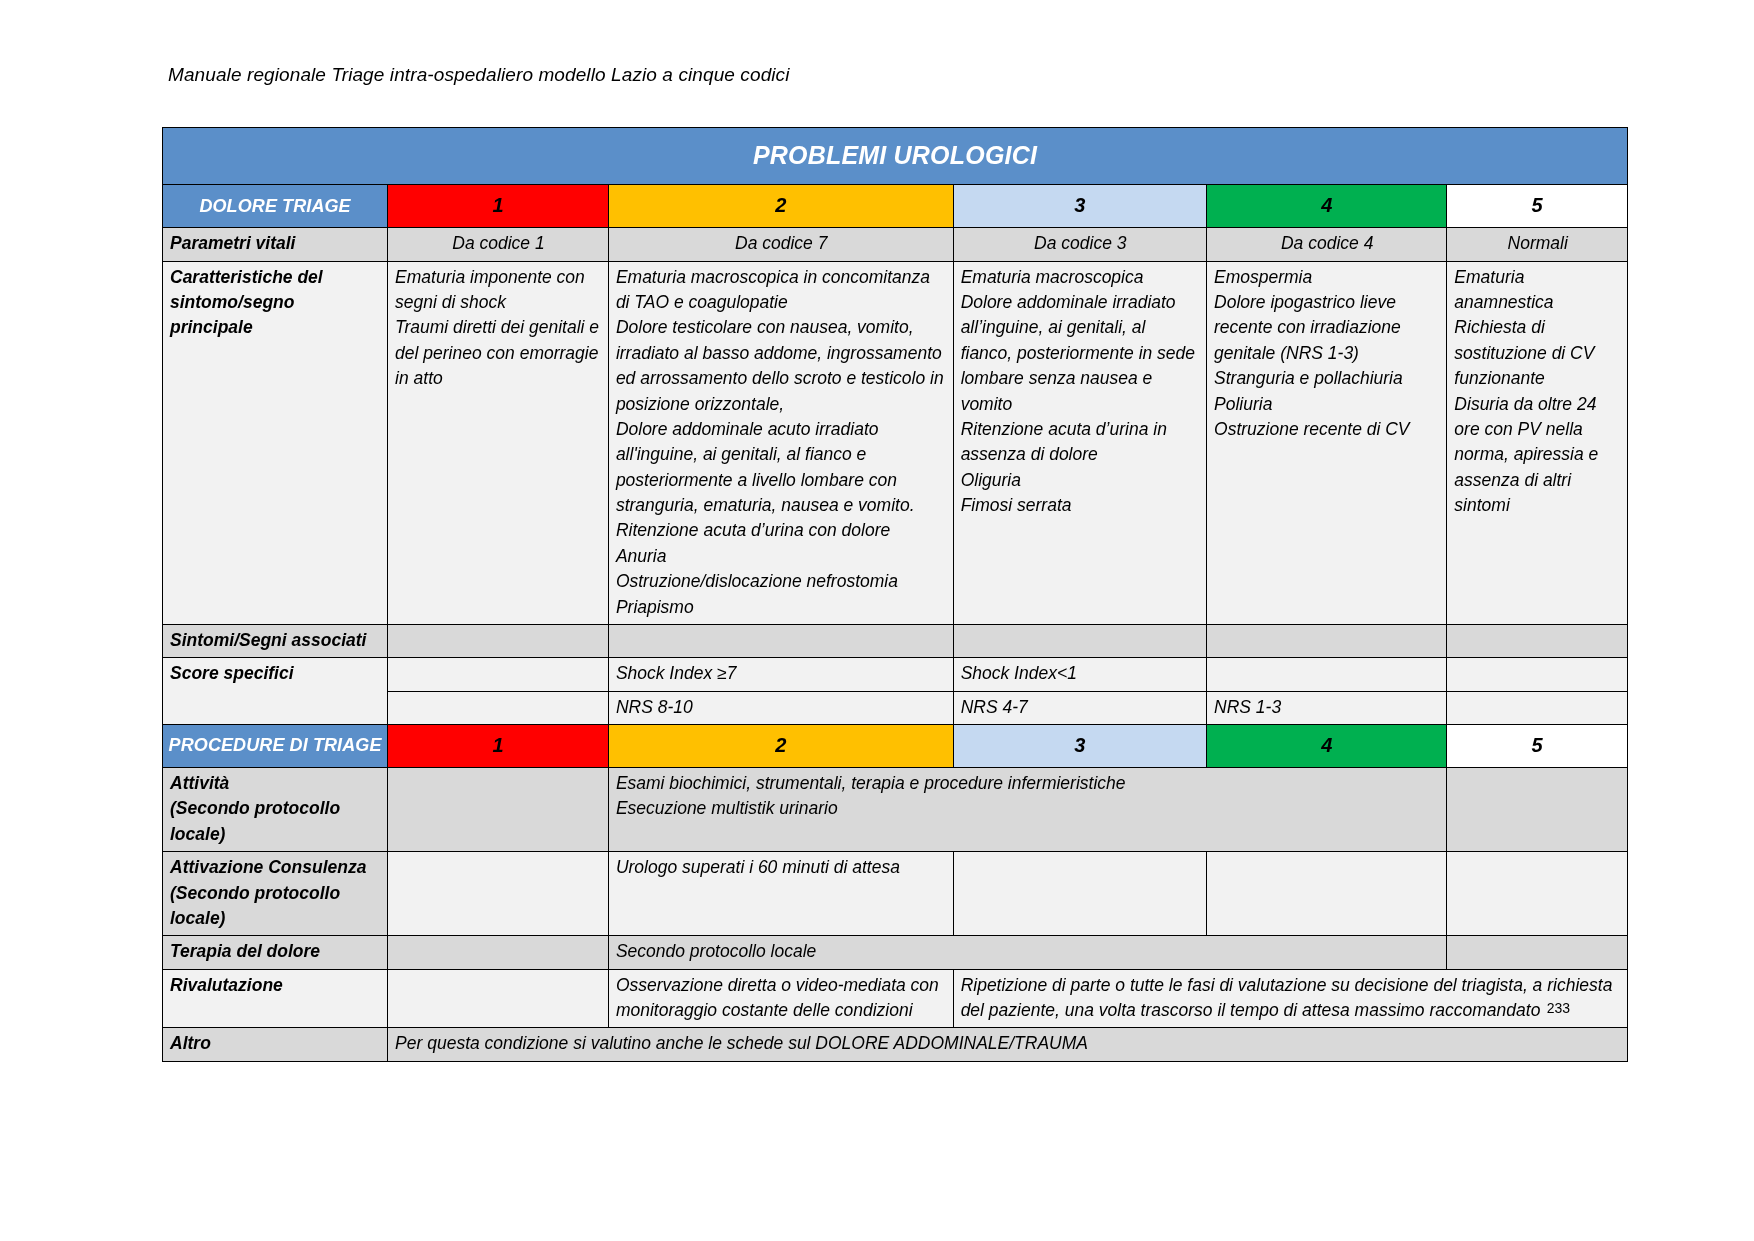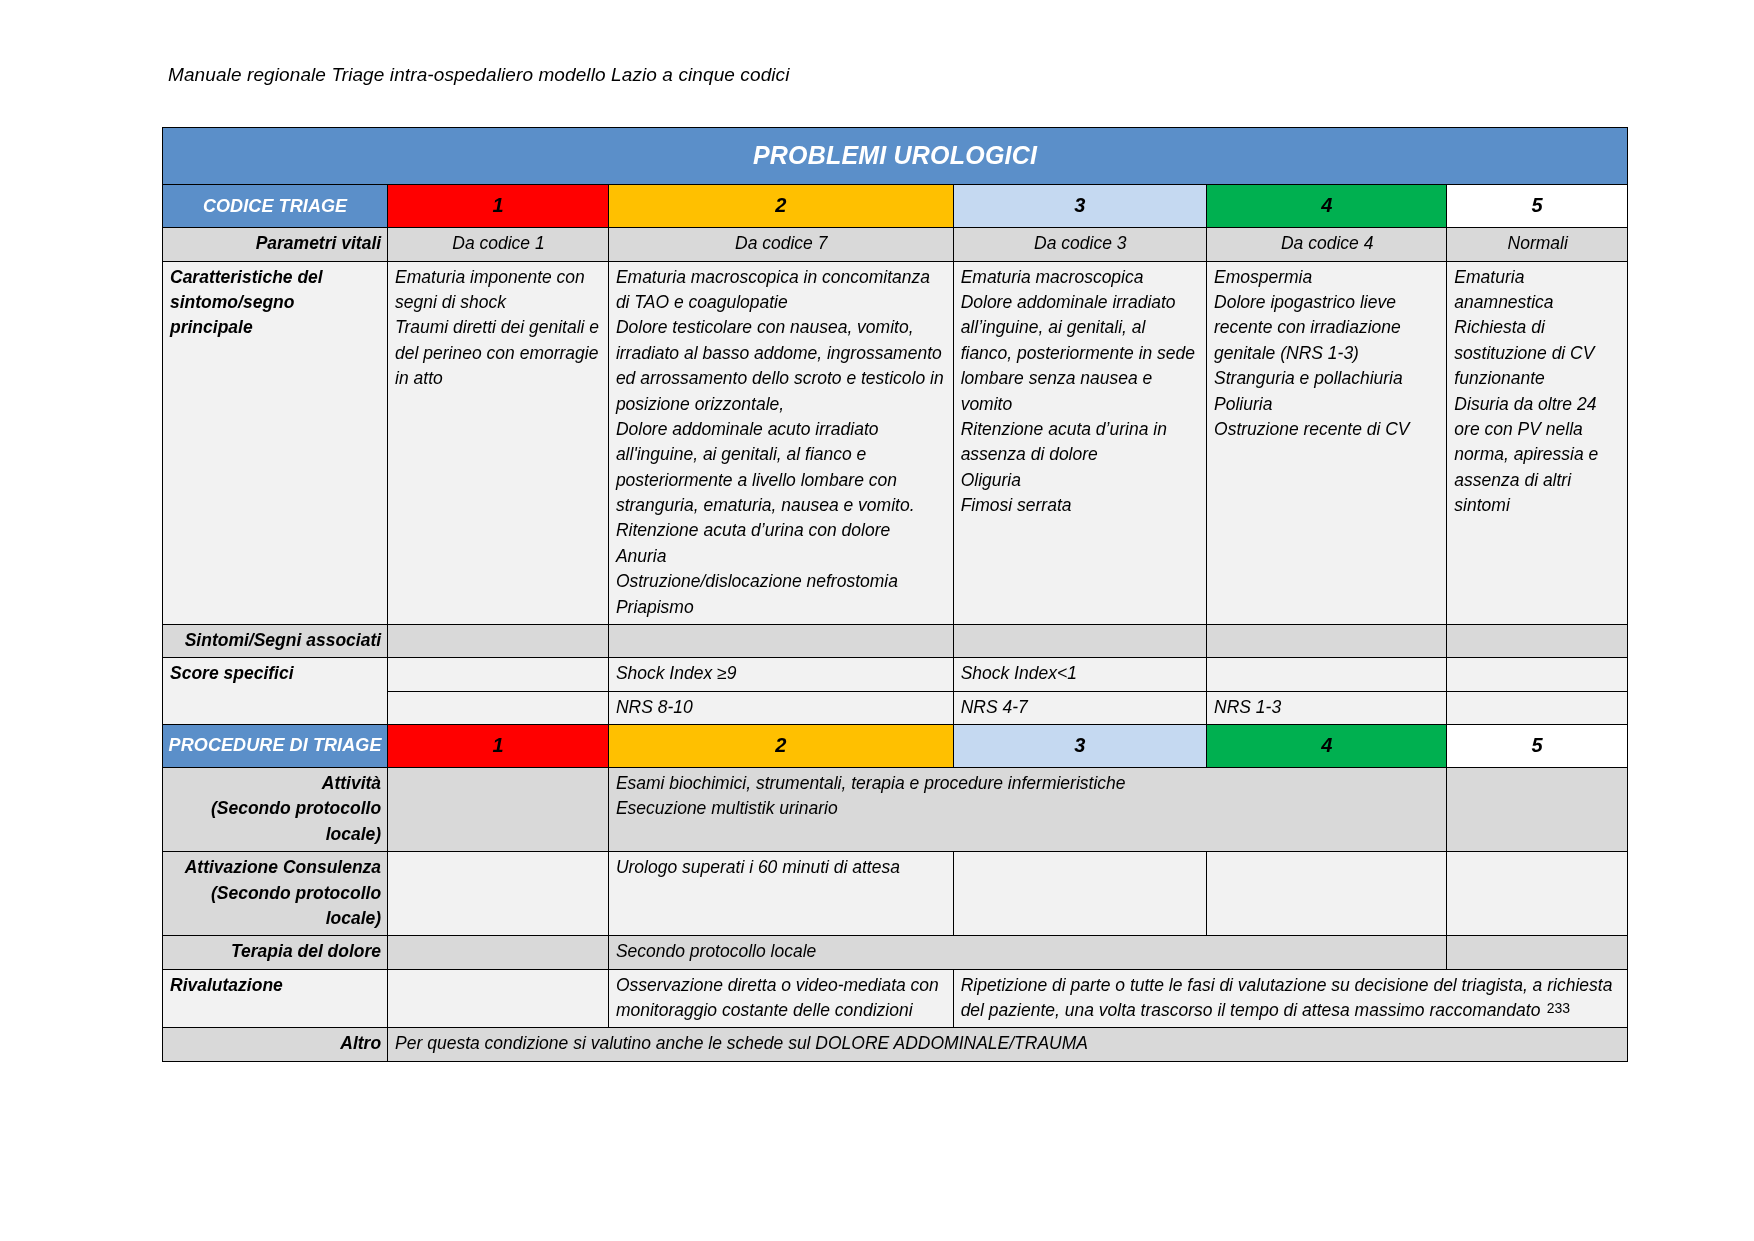--- a/index.html
+++ b/index.html
@@ -81,21 +81,20 @@
   .c1 { background: #ff0000 !important; }
   .c2 { background: #ffc000 !important; }
   .c3 { background: #c5d9f1 !important; }
   .c4 { background: #00b050 !important; }
   .c5 { background: #ffffff !important; }
 
   .rowhead {
     font-weight: bold;
     background: #d9d9d9 !important;
     vertical-align: top;
-    text-align: right;
   }
   .rowhead-light {
     font-weight: bold;
     background: #f2f2f2 !important;
   }
   .subhead {
     background: #d9d9d9 !important;
     text-align: center;
   }
   .grey {
@@ -134,21 +133,21 @@
         <col style="width:221px">
         <col style="width:166px">
       </colgroup>
       <tbody>
 
         <tr>
           <td class="title-band" colspan="6">PROBLEMI UROLOGICI</td>
         </tr>
 
         <tr>
-          <td class="code-label">CODICE TRIAGE</td>
+          <td class="code-label">DOLORE TRIAGE</td>
           <td class="code-cell c1">1</td>
           <td class="code-cell c2">2</td>
           <td class="code-cell c3">3</td>
           <td class="code-cell c4">4</td>
           <td class="code-cell c5">5</td>
         </tr>
 
         <tr>
           <td class="rowhead">Parametri vitali</td>
           <td class="subhead">Da codice 1</td>
@@ -189,21 +188,21 @@
           <td class="grey"></td>
           <td class="grey"></td>
           <td class="grey"></td>
           <td class="grey"></td>
           <td class="grey"></td>
         </tr>
 
         <tr>
           <td class="rowhead-light" rowspan="2">Score specifici</td>
           <td class="white"></td>
-          <td class="white">Shock Index ≥9</td>
+          <td class="white">Shock Index ≥7</td>
           <td class="white">Shock Index&lt;1</td>
           <td class="white"></td>
           <td class="white"></td>
         </tr>
         <tr>
           <td class="white"></td>
           <td class="white">NRS 8-10</td>
           <td class="white">NRS 4-7</td>
           <td class="white">NRS 1-3</td>
           <td class="white"></td>

